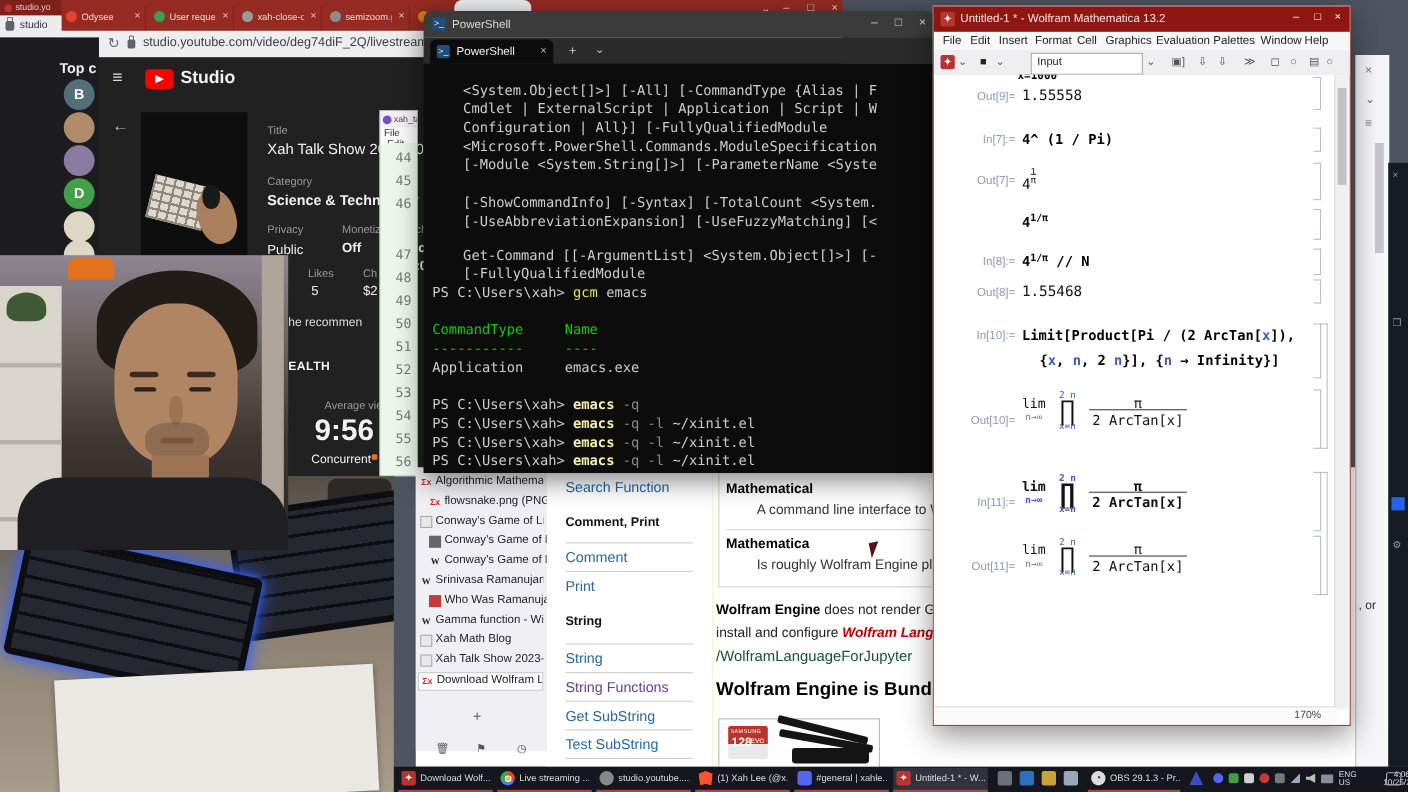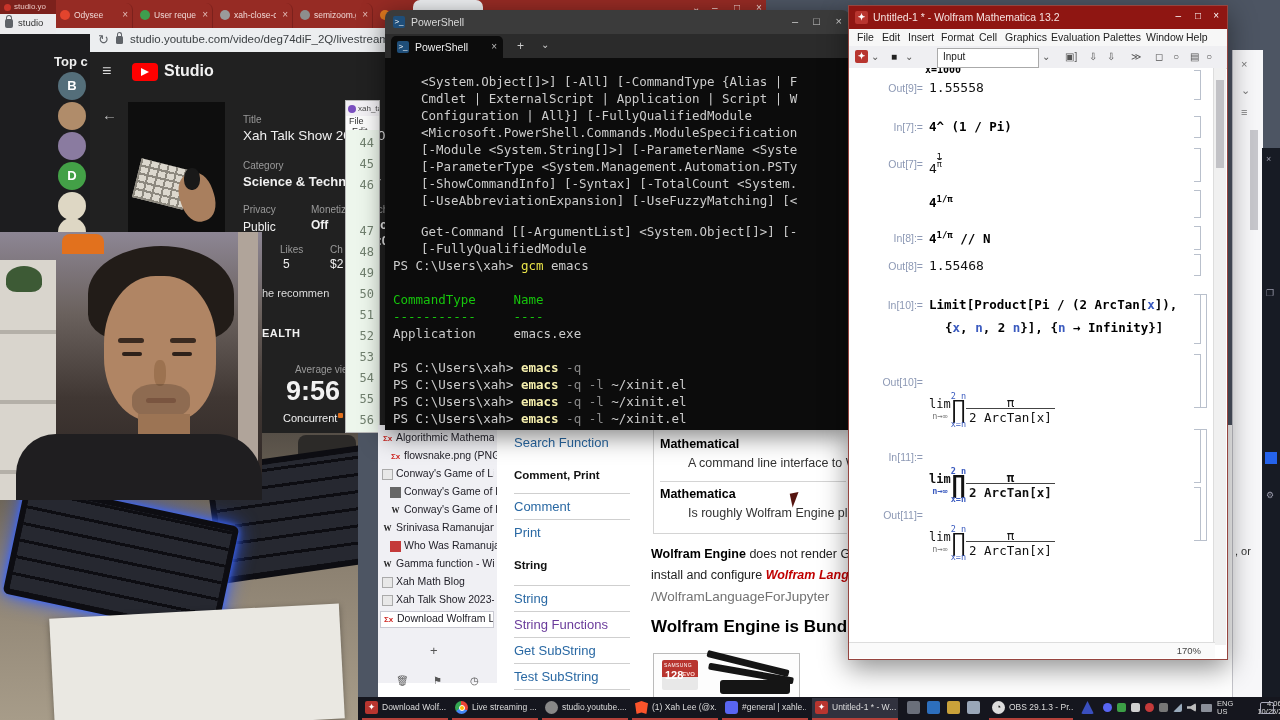--- a/index.html
+++ b/index.html
@@ -66,21 +66,21 @@
   .bm-bottombar{position:absolute;left:0;top:250px;width:119px;height:22px;color:#555;font-size:10px;}
   .nav-col{position:absolute;left:119px;top:0;width:151px;height:272px;border-right:6px solid #eab308;background:#fff;}
   .dnav{position:absolute;left:17px;width:118px;font-size:13px;white-space:nowrap;}
   .dnav.link{color:#2968a3;}
   .dnav.visited{color:#6a3b9b;}
   .dnav.head{color:#111;font-weight:bold;font-size:11.5px;}
   .dnav-div{position:absolute;left:17px;width:116px;border-top:1px solid #cfcfcf;}
   .main-col{position:absolute;left:270px;top:0;width:584px;height:272px;background:#fff;overflow:hidden;}
   .doc{position:absolute;font-size:12.5px;color:#222;white-space:nowrap;}
   .doc b{color:#000;}
-  .doc-link{color:#737373;}
+  .doc-link{color:#14532d;}
   .doc-redlink{color:#c00000;font-weight:bold;font-style:italic;}
   .defbox{position:absolute;left:5px;top:2px;width:193px;height:105px;border-left:1px solid #d4d4d4;border-top:1px solid #d4d4d4;border-bottom:1px solid #d4d4d4;}
   .h2doc{position:absolute;font-size:17px;font-weight:bold;color:#000;white-space:nowrap;}
   .product{position:absolute;left:5px;top:228px;width:145px;height:44px;background:#fdfdfd;border:1px solid #bbb;}
   .sdcard{position:absolute;left:8px;top:6px;width:36px;height:30px;background:linear-gradient(#b8352f 0 55%,#e8e8e8 55% 100%);border-radius:2px;}
   .sd-brand{position:absolute;left:2px;top:2px;font-size:5px;color:#fff;letter-spacing:.4px;}
   .sd-size{position:absolute;left:3px;top:9px;font-size:11px;font-weight:bold;color:#fff;}
   .sd-line{position:absolute;right:3px;top:11px;font-size:6px;color:#ffd7d0;font-weight:bold;}
   .cable{position:absolute;background:#151515;border-radius:2px;}
   .cursor-arrow{left:791px;top:492px;width:0;height:0;border-left:9px solid #551410;border-right:7px solid transparent;border-bottom:14px solid transparent;transform:rotate(-12deg);}
@@ -110,21 +110,21 @@
   .mma-menubar{position:absolute;left:0;top:23px;width:100%;height:17px;background:#f7f7f7;border-bottom:1px solid #ddd;}
   .mma-menu{position:absolute;top:2px;font-size:10.5px;color:#222;}
   .mma-toolbar{position:absolute;left:0;top:40px;width:100%;height:22px;background:#efeff2;border-bottom:1px solid #d8d8d8;}
   .tbtn{position:absolute;top:3px;height:15px;font-size:10px;color:#555;line-height:15px;}
   .mma-input-sel{position:absolute;left:88px;top:2px;width:102px;height:20px;background:#fff;border:1px solid #aaa;font-size:10px;color:#222;padding-left:5px;line-height:16px;box-sizing:border-box;}
   .mma-body{position:absolute;left:0;top:62px;width:366px;height:577px;background:#fff;overflow:hidden;}
   .mlabel{position:absolute;width:74px;text-align:right;font-size:10.5px;color:#8d99b5;}
   .mcode{position:absolute;left:80px;font-family:"DejaVu Sans Mono",monospace;font-size:12.5px;font-weight:bold;color:#000;white-space:pre;}
   .mout{position:absolute;left:80px;font-family:"DejaVu Sans Mono",monospace;font-size:13px;color:#111;white-space:pre;}
   .mvar{color:#3b5bbf;}
-  .mform{position:absolute;left:80px;display:flex;align-items:center;gap:0;font-family:"DejaVu Sans Mono",monospace;color:#111;margin-top:36px;}
+  .mform{position:absolute;left:80px;display:flex;align-items:center;gap:12px;font-family:"DejaVu Sans Mono",monospace;color:#111;}
   .mform.bold{font-weight:bold;}
   .limblk{text-align:center;font-size:12px;line-height:11px;}
   .limblk .sub{font-size:8.5px;color:#3b5bbf;}
   .prodblk{text-align:center;font-size:8.5px;line-height:8px;}
   .prodblk .pg{font-size:24px;line-height:20px;color:#111;}
   .fracblk{text-align:center;font-size:12.5px;}
   .fracblk .den{border-top:1px solid #444;padding:1px 3px 0 3px;}
   .supfrac{display:inline-block;vertical-align:6px;font-size:8.5px;line-height:7px;text-align:center;}
   .supfrac .den{border-top:.5px solid #444;}
   .cellbr{position:absolute;width:6px;border:1px solid #b9c0cc;border-left:none;}
@@ -381,21 +381,20 @@
       </div>
       <span style="position:absolute;left:132px;top:5px;color:#ccc;font-size:12px;">+</span>
       <span style="position:absolute;left:156px;top:5px;color:#ccc;font-size:10px;">⌄</span>
     </div>
     <div class="ps-body">
       <div class="psl indent" style="top:16px;">&lt;System.Object[]&gt;] [-All] [-CommandType {Alias | F</div>
       <div class="psl indent" style="top:33px;">Cmdlet | ExternalScript | Application | Script | W</div>
       <div class="psl indent" style="top:50px;">Configuration | All}] [-FullyQualifiedModule</div>
       <div class="psl indent" style="top:67px;">&lt;Microsoft.PowerShell.Commands.ModuleSpecification</div>
       <div class="psl indent" style="top:84px;">[-Module &lt;System.String[]&gt;] [-ParameterName &lt;Syste</div>
-      <div class="psl indent" style="top:101px;">[-ParameterType &lt;System.Management.Automation.PSTy</div>
       <div class="psl indent" style="top:118px;">[-ShowCommandInfo] [-Syntax] [-TotalCount &lt;System.</div>
       <div class="psl indent" style="top:166px;">Get-Command [[-ArgumentList] &lt;System.Object[]&gt;] [-</div>
       <div class="psl indent" style="top:135px;">[-UseAbbreviationExpansion] [-UseFuzzyMatching] [&lt;</div>
       <div class="psl indent" style="top:183px;">[-FullyQualifiedModule</div>
       <div class="psl" style="top:200px;"><span>PS C:\Users\xah&gt; </span><span class="ps-yellow">gcm</span><span> emacs</span></div>
       <div class="psl ps-green" style="top:234px;"><span>CommandType</span>     <span>Name</span></div>
       <div class="psl ps-green" style="top:251px;"><span>-----------</span>     <span>----</span></div>
       <div class="psl" style="top:268px;"><span>Application</span>     <span>emacs.exe</span></div>
       <div class="psl" style="top:302px;"><span>PS C:\Users\xah&gt; </span><span class="ps-bold-yellow">emacs</span><span class="ps-dim"> -q</span></div>
       <div class="psl" style="top:319px;"><span>PS C:\Users\xah&gt; </span><span class="ps-bold-yellow">emacs</span><span class="ps-dim"> -q</span><span class="ps-dim"> -l </span><span>~/xinit.el</span></div>

